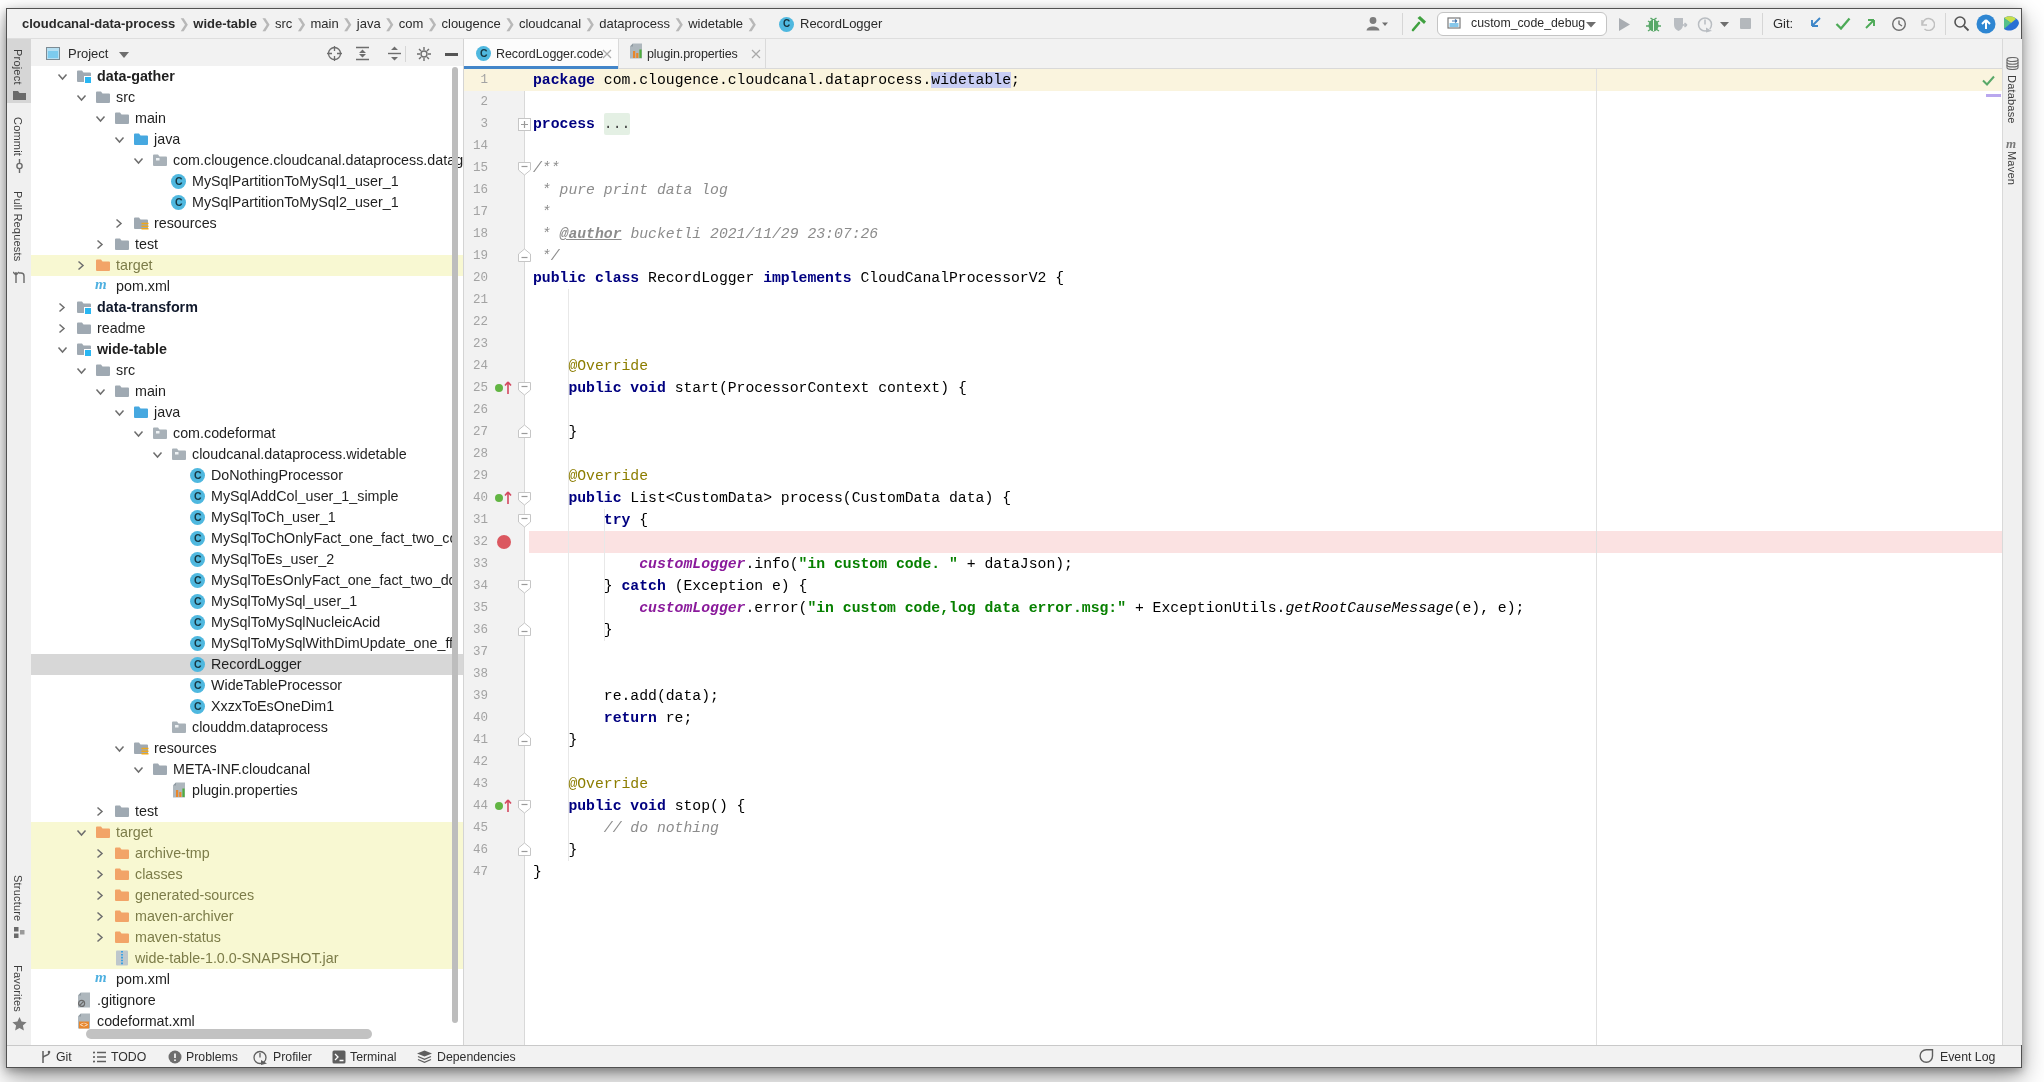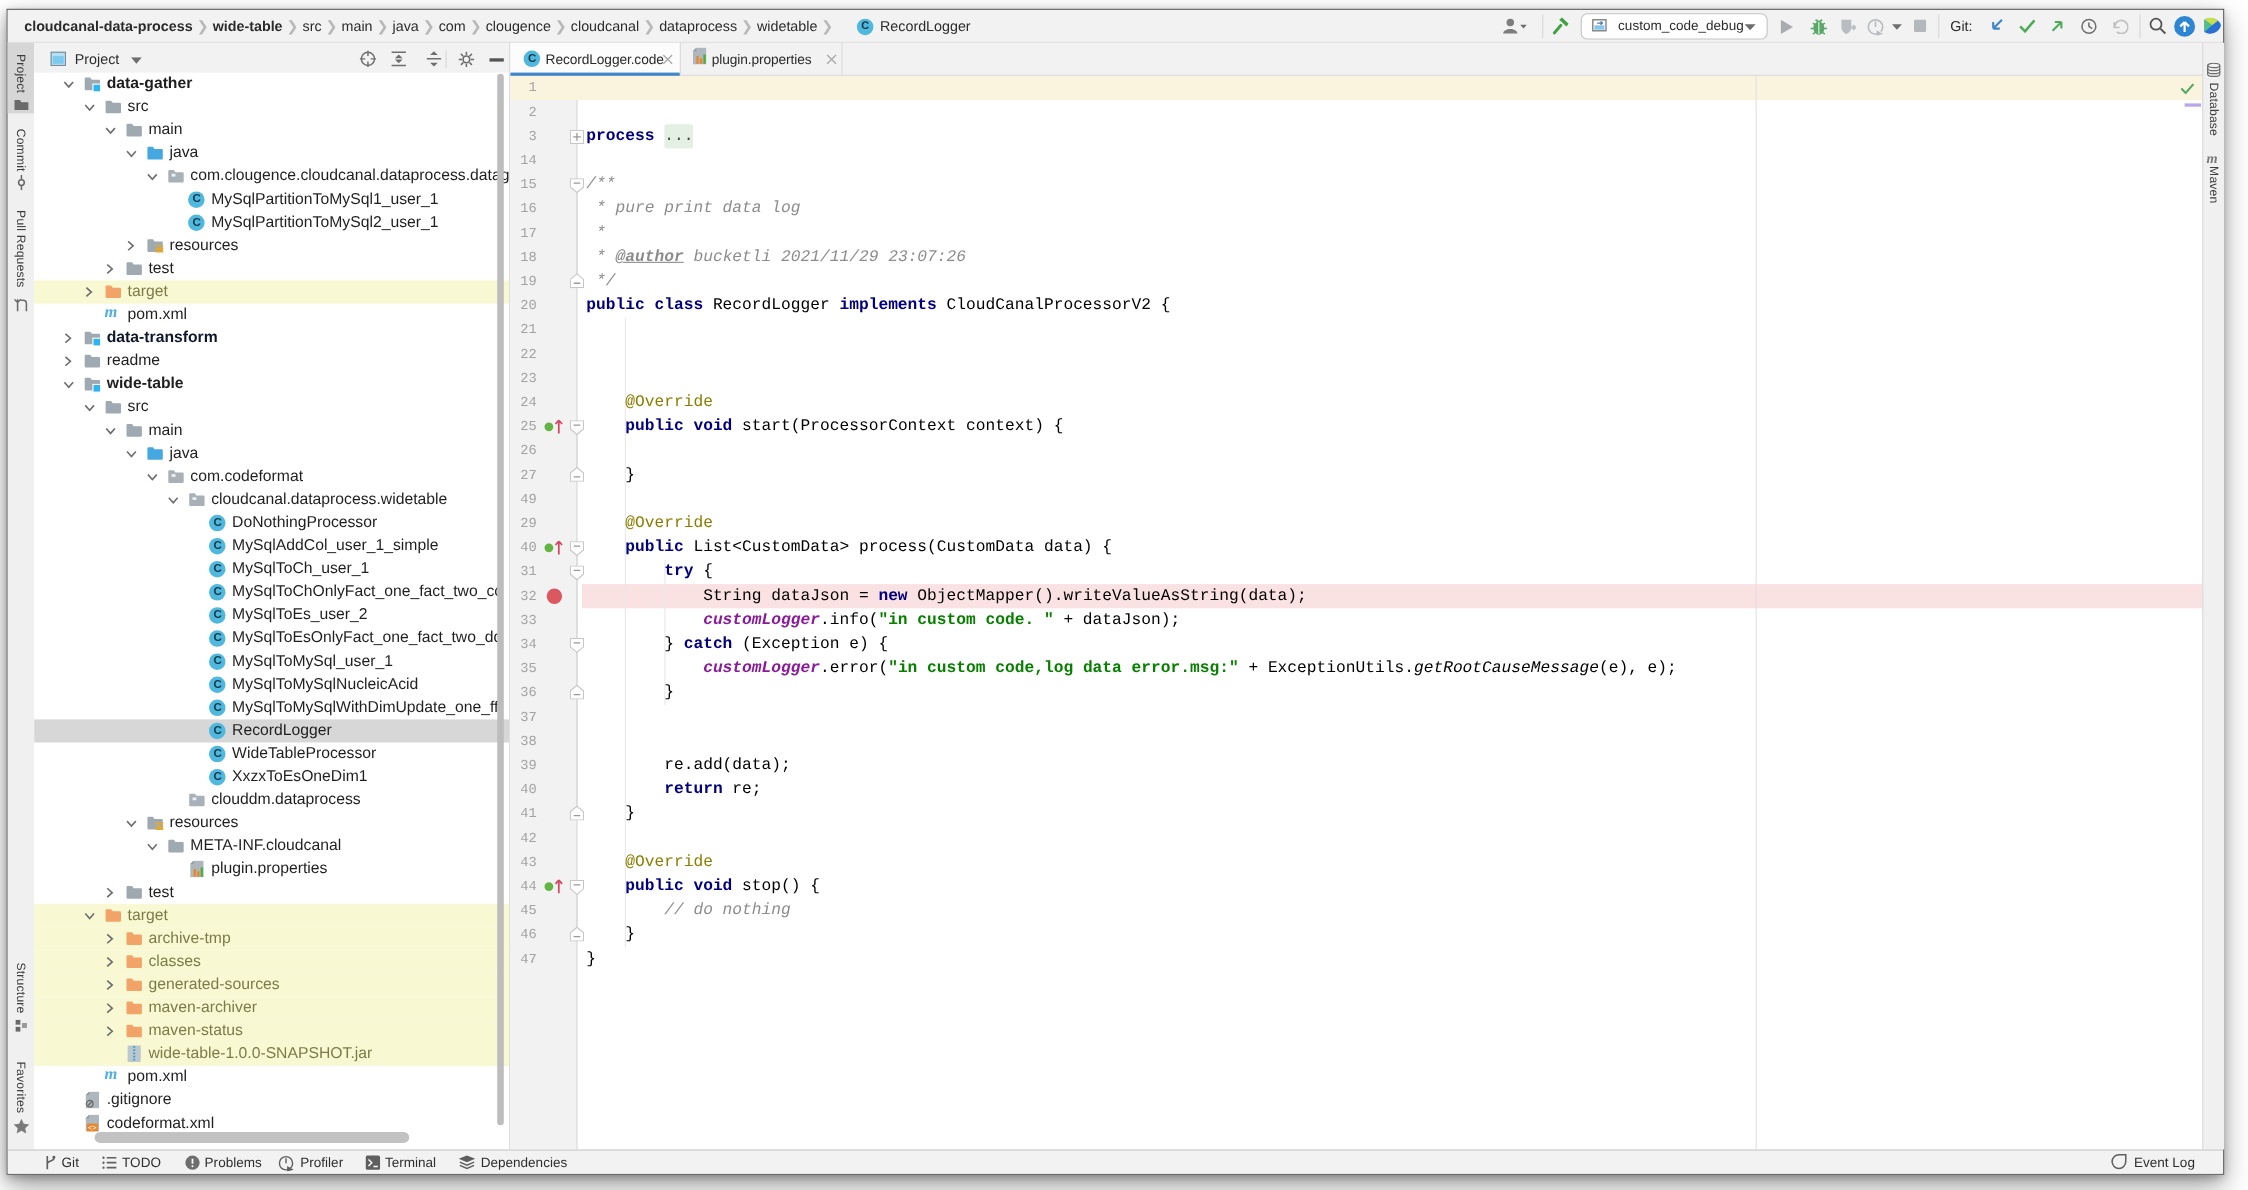--- a/index.html
+++ b/index.html
@@ -507,20 +507,21 @@
     <div class="abs" style="left:758px;top:30px;width:1px;height:29px;background:#dadada"></div>
     <div class="editor">
       <div class="abs" style="left:0;top:0;width:1538px;height:22px;background:#faf4de"></div>
       <div class="abs" style="left:65px;top:462px;width:1473px;height:22px;background:#fbe2e2"></div>
       <div class="gut"></div>
       <div class="abs" style="left:0;top:0;width:62px;height:22px;background:#faf4de"></div>
       <div class="abs" style="left:1132px;top:0;width:1px;height:976px;background:#e0e0e0"></div>
       <div class="abs" style="left:104px;top:220px;width:1px;height:572px;background:#e8e8e8"></div>
       <div class="abs" style="left:140px;top:440px;width:1px;height:132px;background:#e8e8e8"></div>
       <div class="ln" style="top:0px">1</div>
+      <div class="cl" style="top:0px"><span class="k">package</span> com.clougence.cloudcanal.dataprocess.<span class="hl">widetable</span>;</div>
       <div class="ln" style="top:22px">2</div>
       <div class="ln" style="top:44px">3</div>
       <div class="cl" style="top:44px"><span class="k">process</span> <span class="foldbox">...</span></div>
       <div class="ln" style="top:66px">14</div>
       <div class="ln" style="top:88px">15</div>
       <div class="cl" style="top:88px"><span class="cm">/**</span></div>
       <div class="ln" style="top:110px">16</div>
       <div class="cl" style="top:110px"><span class="cm"> * pure print data log</span></div>
       <div class="ln" style="top:132px">17</div>
       <div class="cl" style="top:132px"><span class="cm"> *</span></div>
@@ -533,29 +534,28 @@
       <div class="ln" style="top:220px">21</div>
       <div class="ln" style="top:242px">22</div>
       <div class="ln" style="top:264px">23</div>
       <div class="ln" style="top:286px">24</div>
       <div class="cl" style="top:286px">    <span class="ann">@Override</span></div>
       <div class="ln" style="top:308px">25</div>
       <div class="cl" style="top:308px">    <span class="k">public void</span> start(ProcessorContext context) {</div>
       <div class="ln" style="top:330px">26</div>
       <div class="ln" style="top:352px">27</div>
       <div class="cl" style="top:352px">    }</div>
-      <div class="ln" style="top:374px">49</div>
+      <div class="ln" style="top:374px">28</div>
       <div class="ln" style="top:396px">29</div>
       <div class="cl" style="top:396px">    <span class="ann">@Override</span></div>
       <div class="ln" style="top:418px">40</div>
       <div class="cl" style="top:418px">    <span class="k">public</span> List&lt;CustomData&gt; process(CustomData data) {</div>
       <div class="ln" style="top:440px">31</div>
       <div class="cl" style="top:440px">        <span class="k">try</span> {</div>
       <div class="ln" style="top:462px">32</div>
-      <div class="cl" style="top:462px">            String dataJson = <span class="k">new</span> ObjectMapper().writeValueAsString(data);</div>
       <div class="ln" style="top:484px">33</div>
       <div class="cl" style="top:484px">            <span class="fld">customLogger</span>.info(<span class="s">"in custom code. "</span> + dataJson);</div>
       <div class="ln" style="top:506px">34</div>
       <div class="cl" style="top:506px">        } <span class="k">catch</span> (Exception e) {</div>
       <div class="ln" style="top:528px">35</div>
       <div class="cl" style="top:528px">            <span class="fld">customLogger</span>.error(<span class="s">"in custom code,log data error.msg:"</span> + ExceptionUtils.<span class="it">getRootCauseMessage</span>(e), e);</div>
       <div class="ln" style="top:550px">36</div>
       <div class="cl" style="top:550px">        }</div>
       <div class="ln" style="top:572px">37</div>
       <div class="ln" style="top:594px">38</div>

